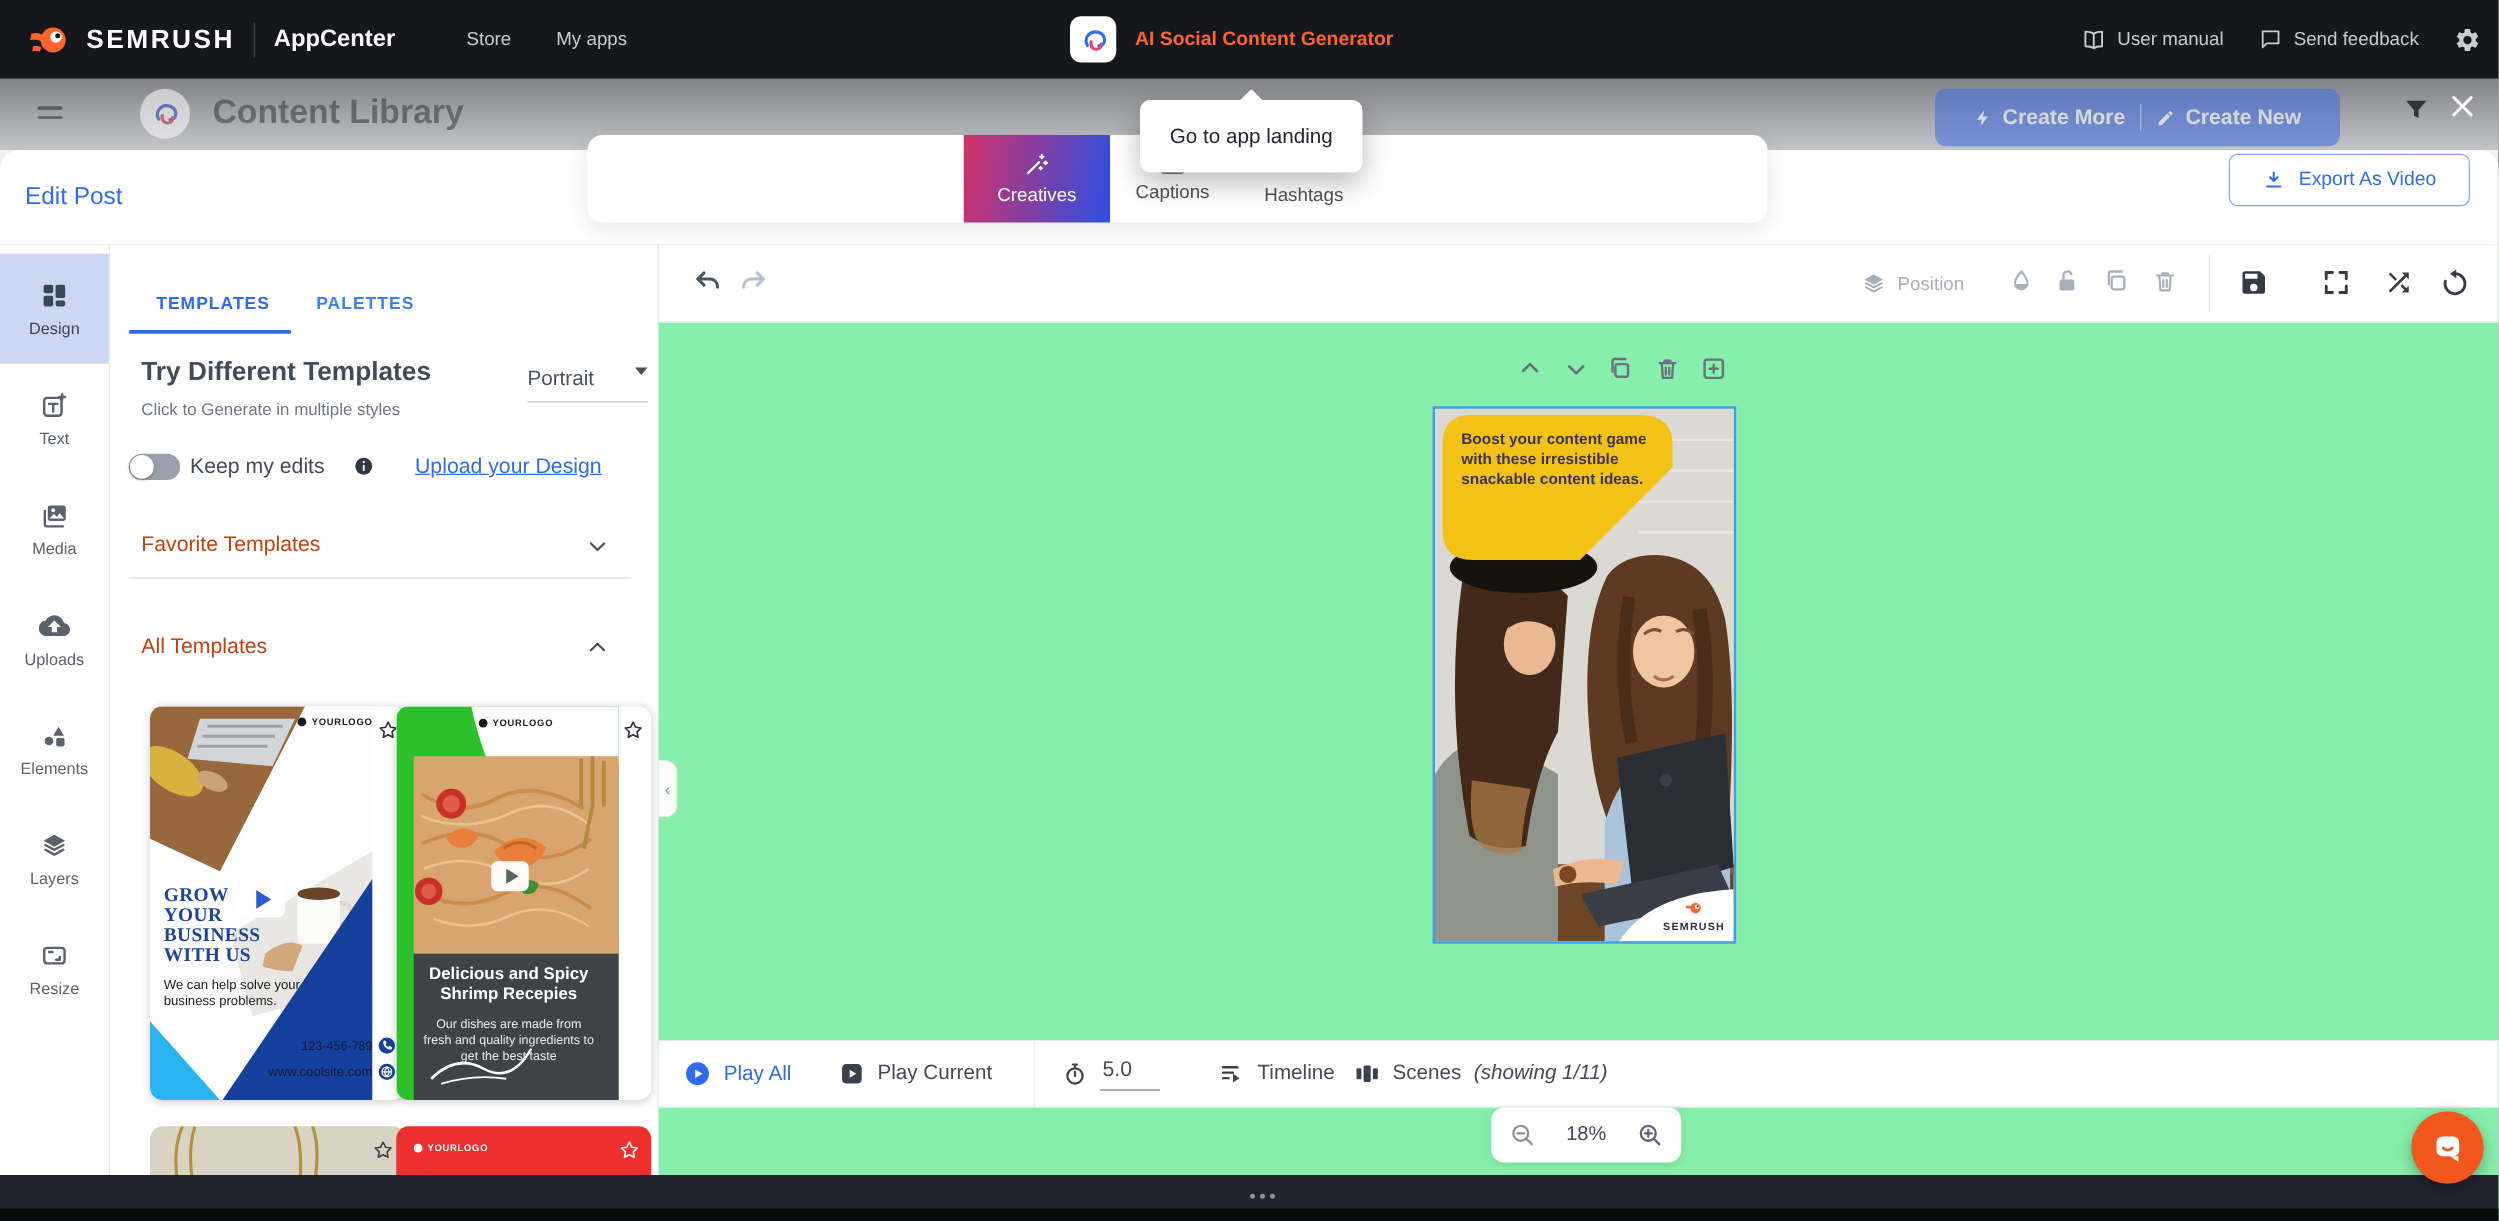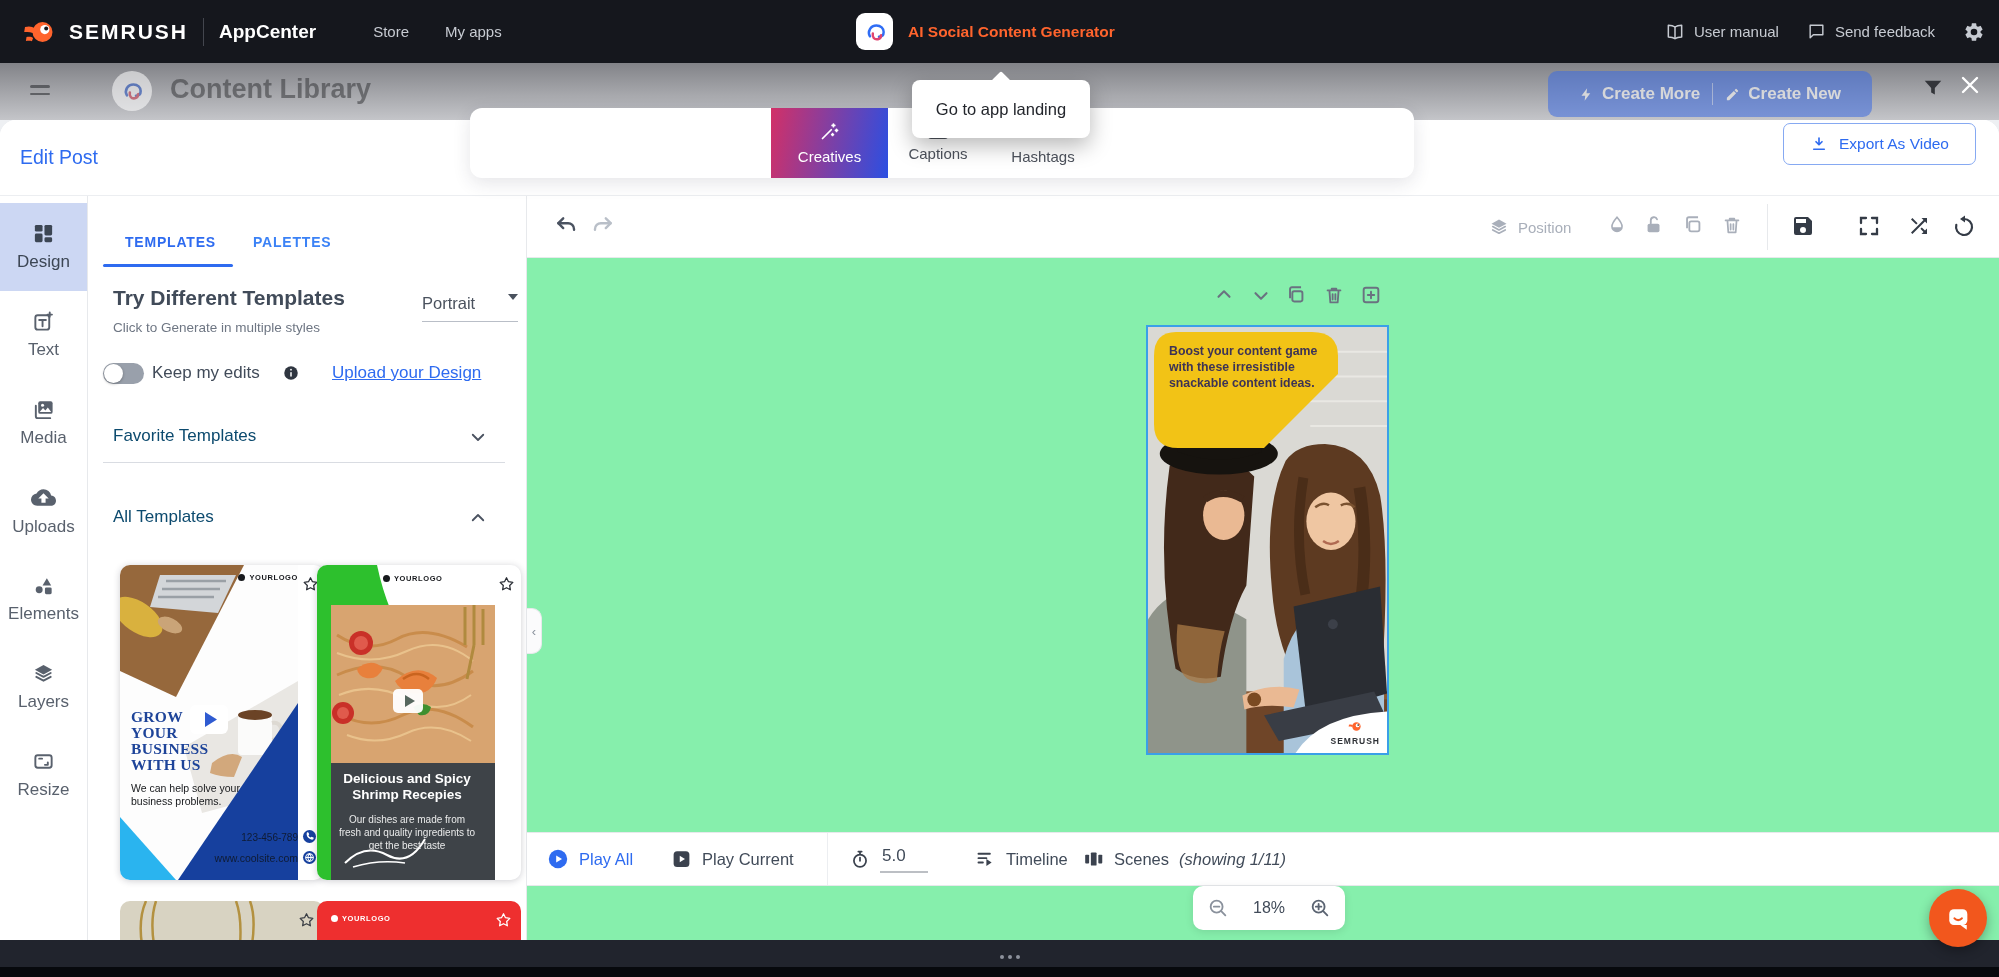--- a/index.html
+++ b/index.html
@@ -61,40 +61,40 @@
               display:flex; align-items:center; justify-content:center; letter-spacing:.5px; }
   .hash-glyph { font-size:19px; font-weight:700; line-height:20px; }
   .export-btn { position:absolute; left:1783px; top:3px; width:193px; height:42px; border:1px solid #86a9f2; border-radius:7px;
                 color:#2e6bf0; font-size:15.5px; display:flex; align-items:center; justify-content:center; gap:11px; cursor:pointer; background:#fff; }
 
   
   .main { position:absolute; top:76px; left:0; right:0; bottom:0; }
 
   .iconbar { position:absolute; left:0; top:0; bottom:0; width:88px; background:#fff; border-right:1px solid #e7e9ec; padding-top:7px; }
   .ib-item { height:88px; display:flex; flex-direction:column; align-items:center; justify-content:center; gap:7px;
-             color:#59616d; font-size:17px; cursor:pointer; }
+             color:#59616d; font-size:13px; cursor:pointer; }
   .ib-item.active { background:#ccd7f3; color:#3c4654; }
 
   .panel { position:absolute; left:88px; top:0; bottom:0; width:439px; background:#fff; border-right:1px solid #e7e9ec; }
   .p-tab-t { position:absolute; left:37px; top:38px; font-size:14px; font-weight:700; letter-spacing:.8px; color:#2e6bf0; cursor:pointer; }
   .p-tab-p { position:absolute; left:165px; top:38px; font-size:14px; font-weight:700; letter-spacing:.8px; color:#3b82f6; cursor:pointer; }
   .p-underline { position:absolute; left:15px; top:68px; width:130px; height:3px; background:#2e6bf0; border-radius:2px; }
   .p-head { position:absolute; left:25px; top:90px; font-size:21px; font-weight:600; color:#414b59; }
   .p-sub { position:absolute; left:25px; top:124px; font-size:13.5px; color:#6e7683; }
   .p-select { position:absolute; left:334px; top:98px; width:96px; font-size:16.5px; color:#4a525e; cursor:pointer;
               display:flex; justify-content:space-between; padding-bottom:8px; border-bottom:1px solid #b9bec7; }
   .caret { width:0; height:0; border-left:5px solid transparent; border-right:5px solid transparent; border-top:6px solid #4a525e; }
   .toggle { position:absolute; left:15px; top:167px; width:41px; height:21px; border-radius:11px; background:#99a0ab; cursor:pointer; }
   .toggle .knob { position:absolute; left:1px; top:1px; width:19px; height:19px; border-radius:50%; background:#fff;
                   box-shadow:0 1px 3px rgba(0,0,0,.3); }
   .toggle-lab { position:absolute; left:64px; top:167px; font-size:17px; color:#414b59; }
   .p-info { position:absolute; left:194px; top:168px; }
   .p-upload { position:absolute; left:244px; top:167px; font-size:17px; color:#2e6bf0; text-decoration:underline; cursor:pointer; }
   .sec-row { position:absolute; left:0; width:439px; height:40px; cursor:pointer; }
-  .sec-lab { position:absolute; left:25px; top:8px; font-size:17px; color:#0c4a6e; }
+  .sec-lab { position:absolute; left:25px; top:8px; font-size:17px; color:#c2410c; }
   .sec-chev { position:absolute; left:381px; top:10px; color:#4a5260; }
   .p-div { position:absolute; left:15px; top:266px; width:402px; height:1px; background:#d9dce2; }
 
   .tcard { position:absolute; width:204px; height:315px; border-radius:10px; overflow:hidden;
            box-shadow:0 1px 7px rgba(30,34,48,.22); cursor:pointer; background:#fff; }
   .tcard svg.bgart { position:absolute; inset:0; }
   .tc-logo { position:absolute; display:flex; align-items:center; gap:4px; }
   .tc-dot { width:7px; height:7px; border-radius:50%; background:#17191d; }
   .tc-logotext { font-size:7.5px; font-weight:700; letter-spacing:.6px; color:#17191d; }
   .tc-star { position:absolute; }

